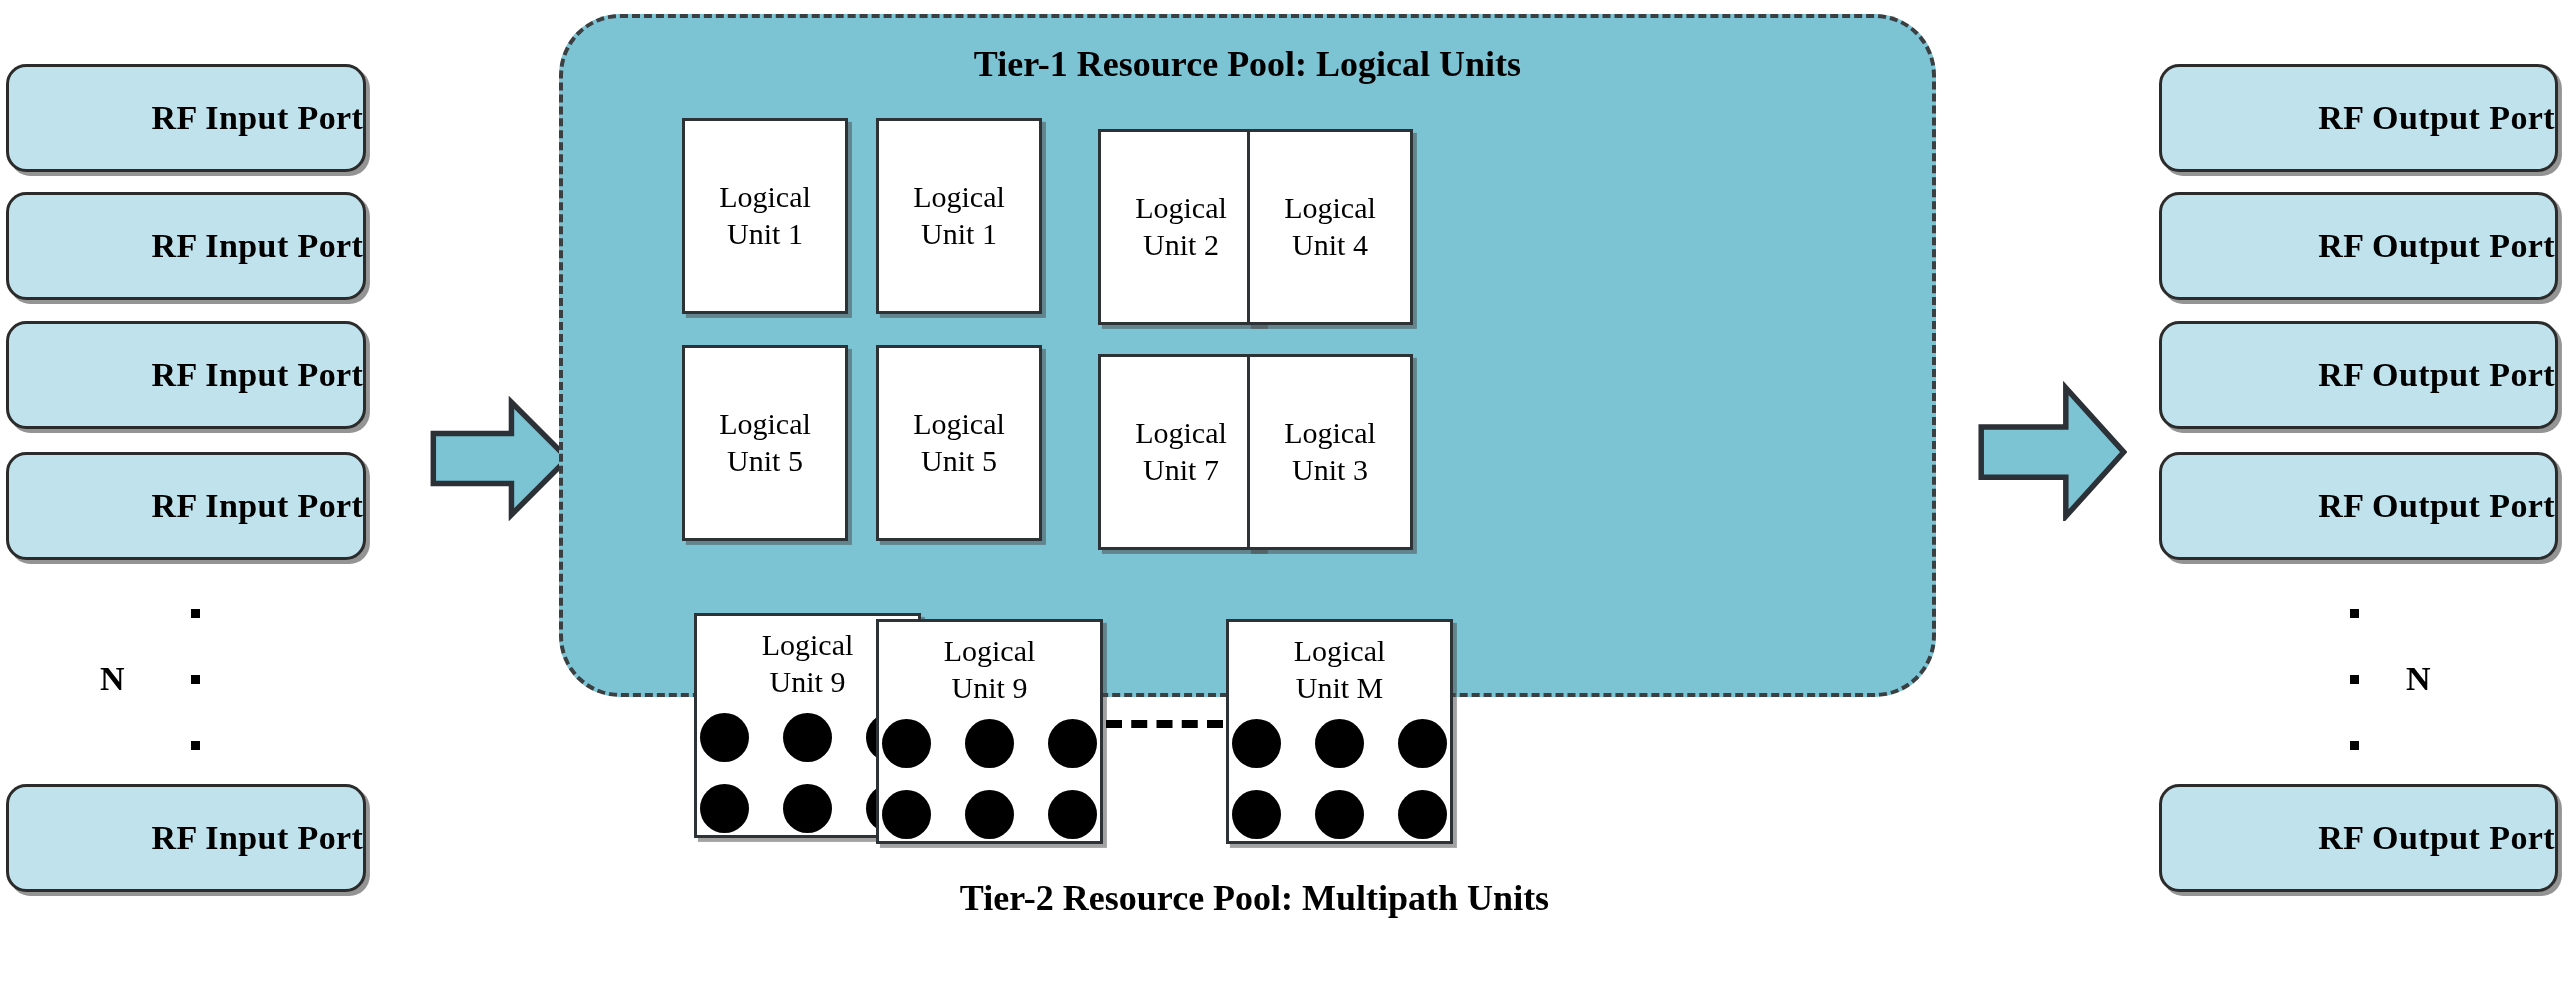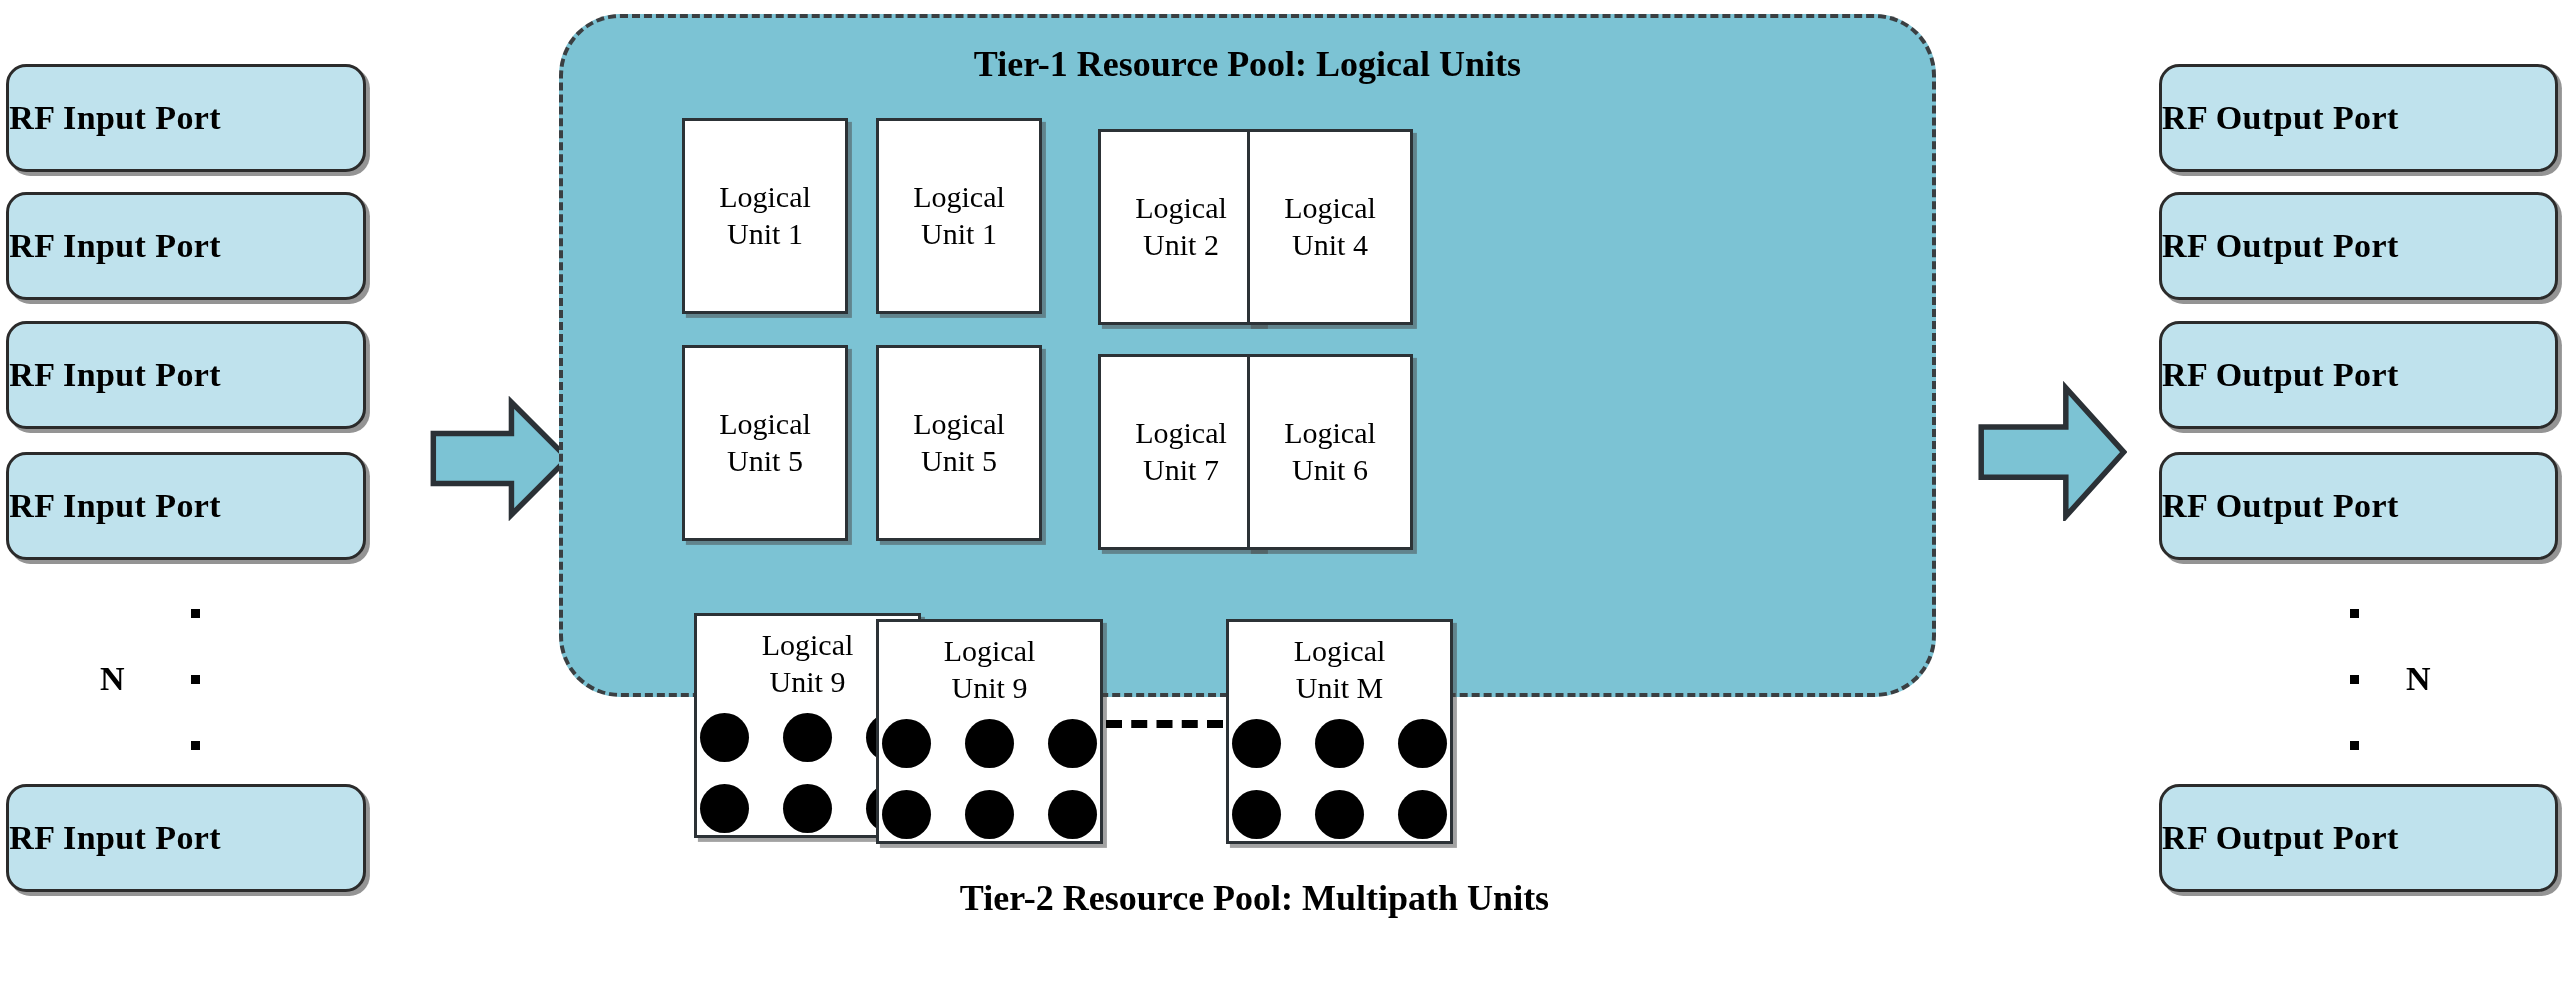--- a/index.html
+++ b/index.html
@@ -21,21 +21,21 @@
   
   .port-pill {
     position: absolute;
     box-sizing: border-box;
     background: #bfe2ed;
     border: 3.9px solid #2b2b2b;
     border-radius: 20.3px;
     box-shadow: 3.9px 3.9px 0 rgba(60,60,60,0.55);
     display: flex;
     align-items: center;
-    justify-content: flex-start;
+    justify-content: flex-end;
     font-weight: bold;
     font-size: 34px;
     letter-spacing: 0.4px;
     color: #000000;
     white-space: nowrap;
   }
 
   
   .vdots {
     position: absolute;
@@ -201,21 +201,21 @@
     <div class="lu-box" style="left:313px; top:327px; width:166px; height:196px;">
       <span>Logical</span>
       <span>Unit 5</span>
     </div>
     <div class="lu-box" style="left:535px; top:336px; width:166px; height:196px;">
       <span>Logical</span>
       <span>Unit 7</span>
     </div>
     <div class="lu-box" style="left:684px; top:336px; width:166px; height:196px;">
       <span>Logical</span>
-      <span>Unit 6</span>
+      <span>Unit 3</span>
     </div>
 
     <div class="mp-box" style="left:131px; top:595px; width:227px; height:225px;">
       <div class="mp-label">Logical
 Unit 9</div>
       <div class="mp-dots">
         <span></span>
         <span></span>
         <span></span>
         <span></span>

